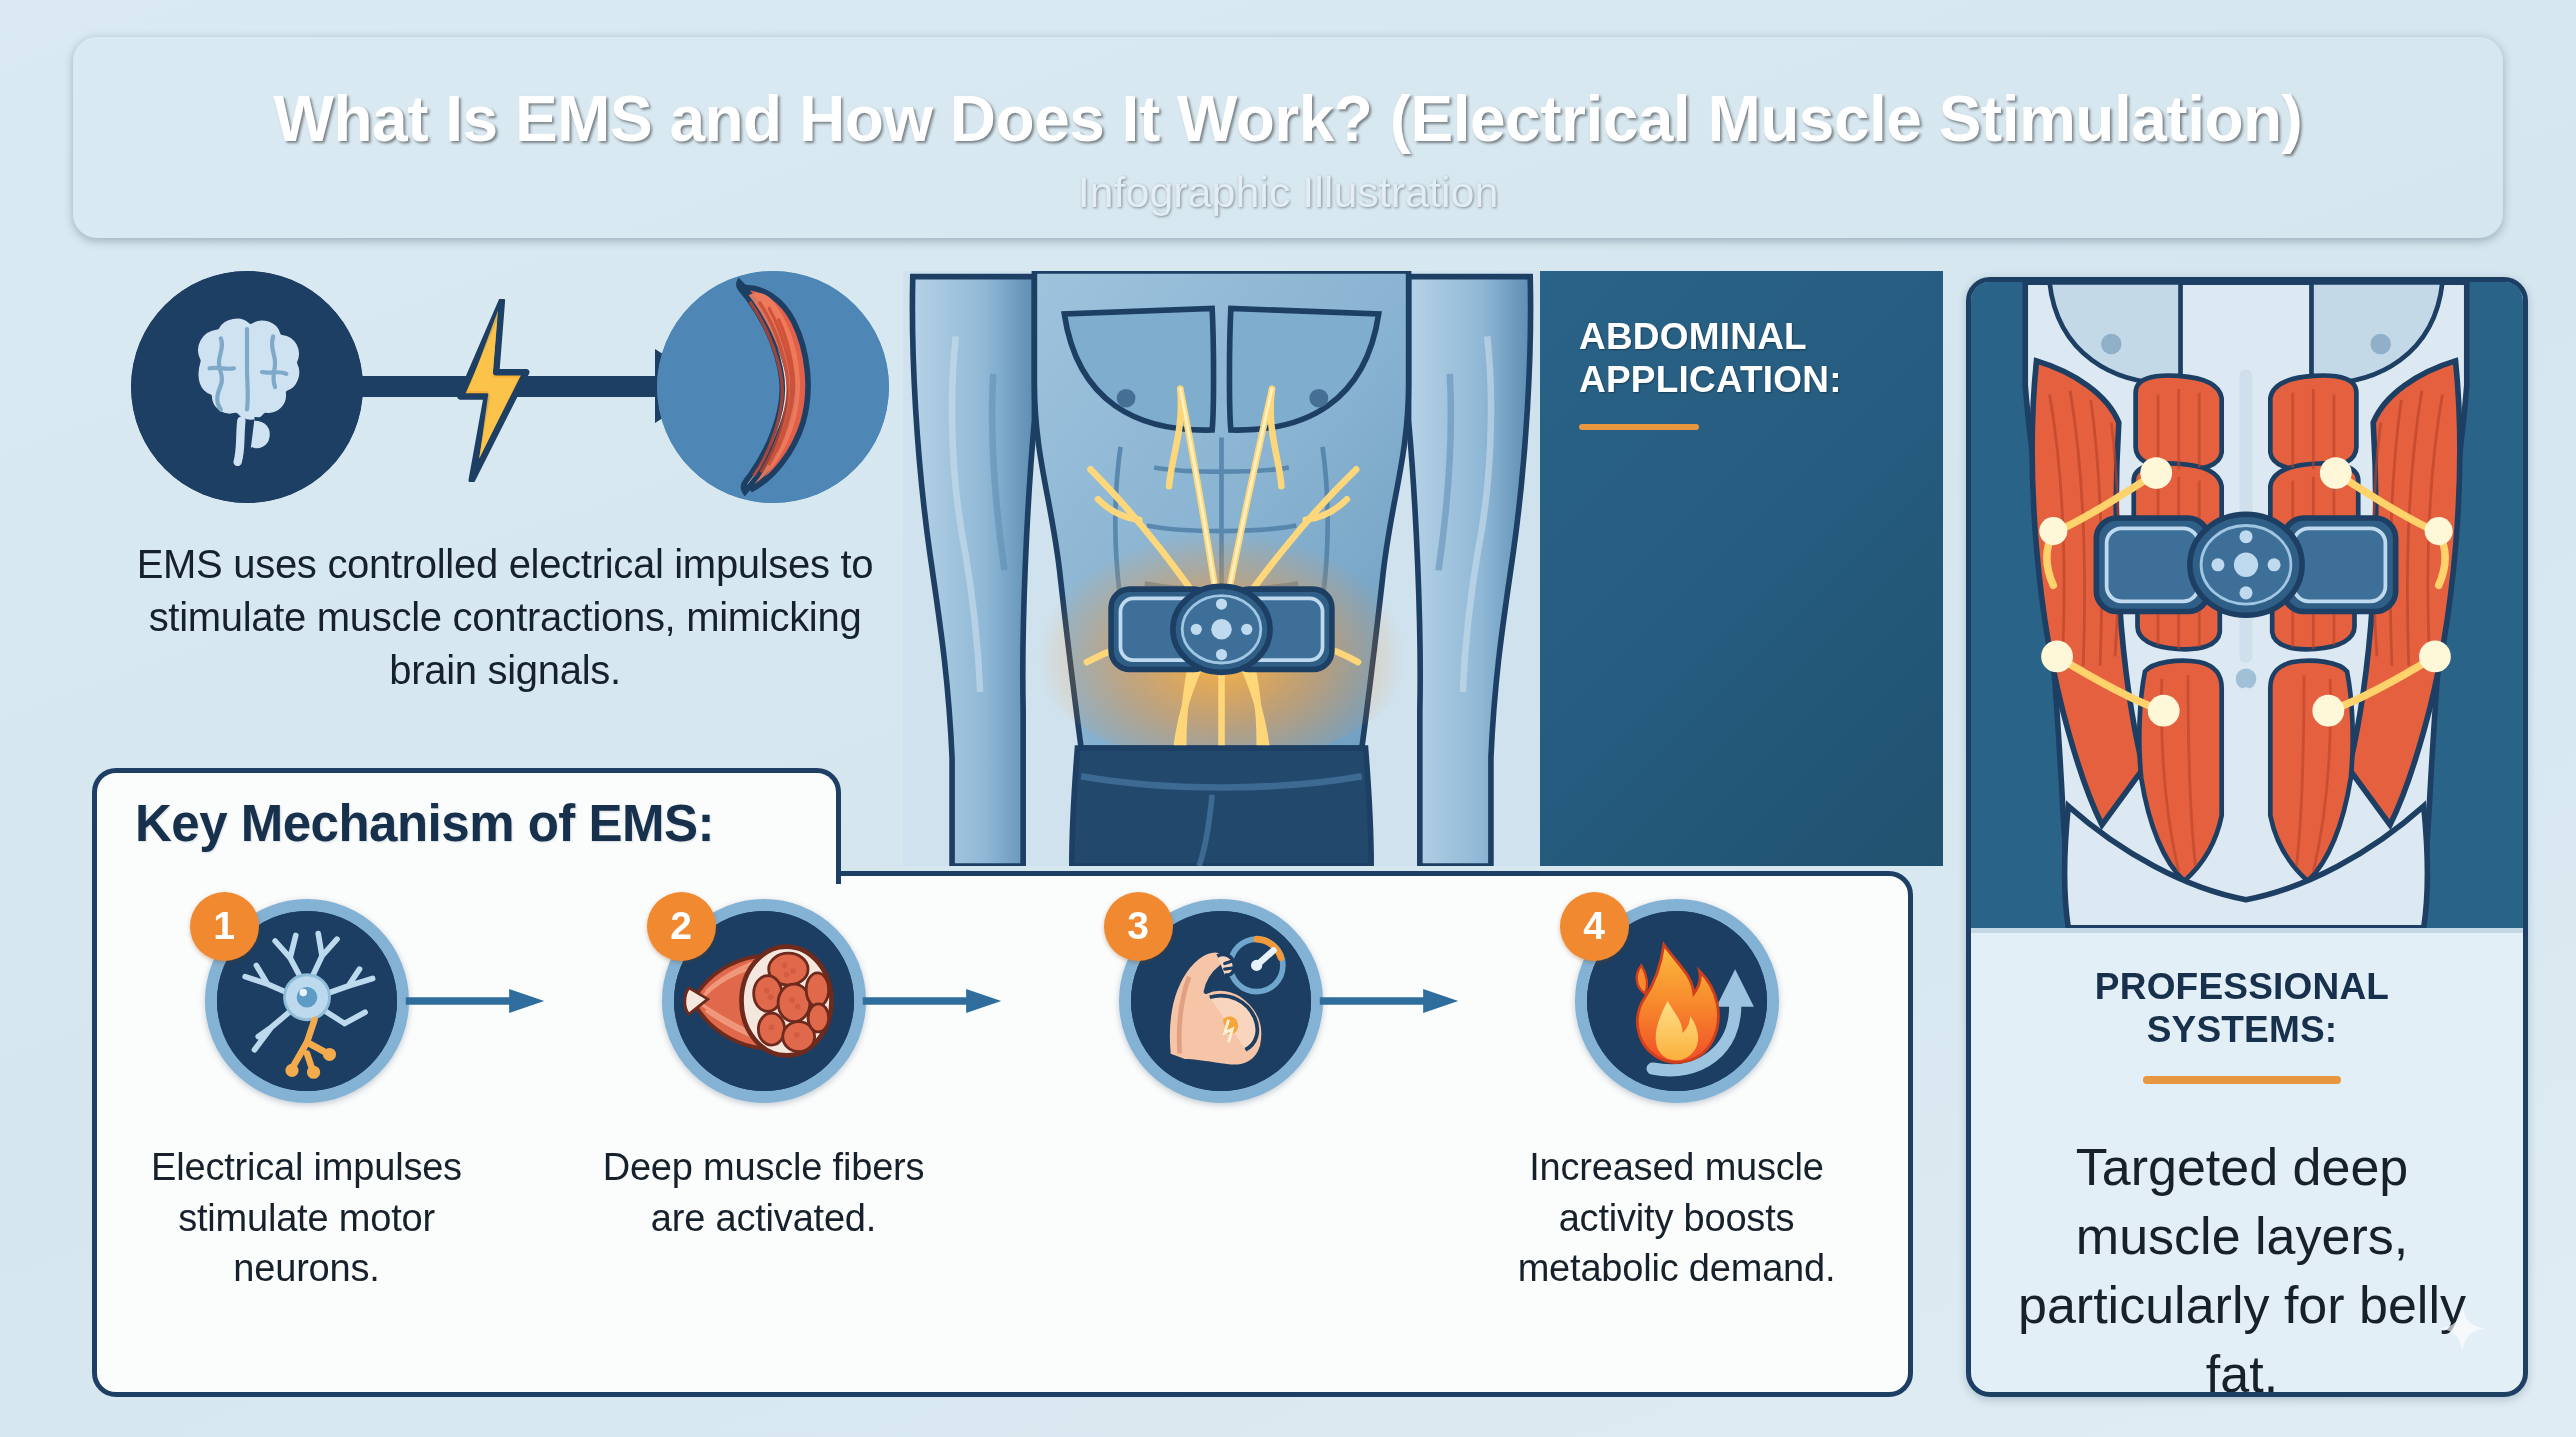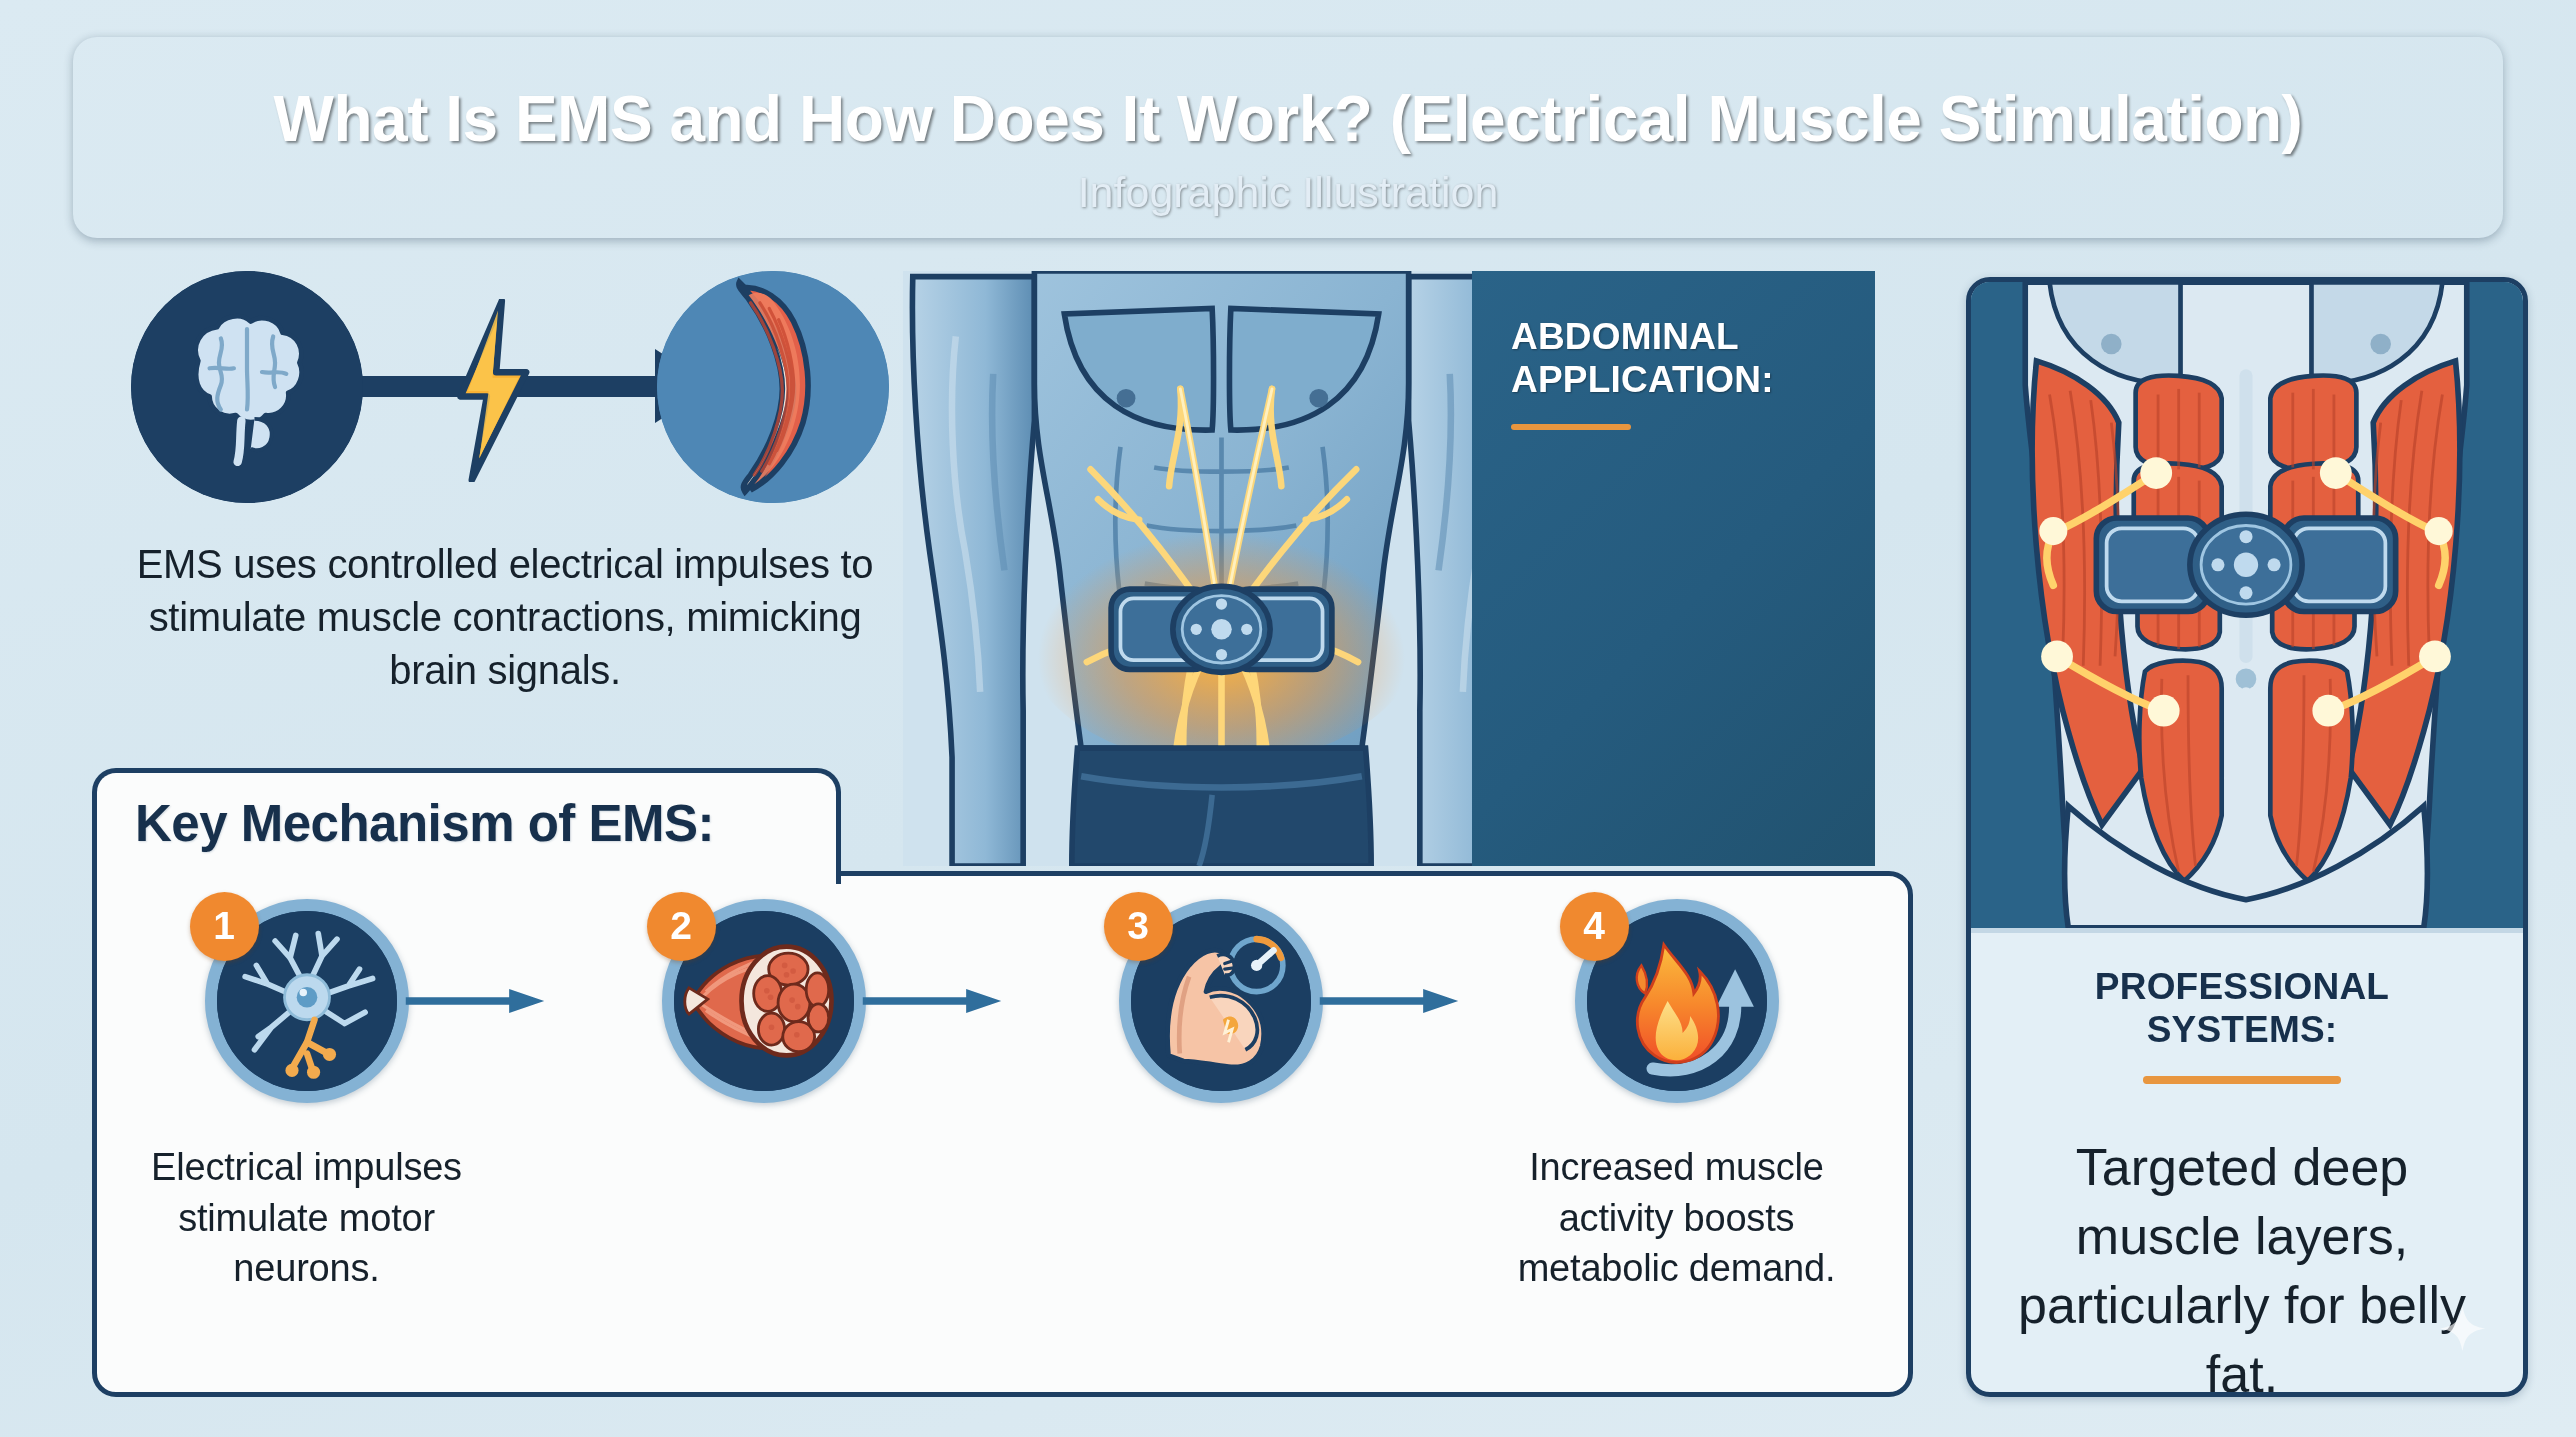--- a/index.html
+++ b/index.html
@@ -102,21 +102,21 @@
     position: absolute;
     left: 903px; top: 271px;
     width: 637px; height: 595px;
     overflow: hidden;
     background: #cfe2ee;
   }
 
   
   .abdominal-panel {
     position: absolute;
-    left: 1472px; top: 271px;
+    left: 1540px; top: 271px;
     width: 403px; height: 595px;
     background: linear-gradient(135deg, #2a6388 0%, #255b7e 55%, #21526f 100%);
     padding: 45px 39px 0 39px;
   }
   .ab-heading {
     color: #ffffff;
     font-size: 37px;
     font-weight: bold;
     line-height: 1.15;
     letter-spacing: 0.2px;
@@ -658,20 +658,21 @@
                   <circle cx="103" cy="92" r="3"></circle>
                 <circle cx="126" cy="95" r="3"></circle>
                   <circle cx="132" cy="102" r="3"></circle>
                 <circle cx="104" cy="124" r="3"></circle>
                   <circle cx="131" cy="132" r="3"></circle>
               </g>
             </svg>
           </div>
           <div class="step-badge">2</div>
         </div>
+        <div class="step-caption">Deep muscle fibers are activated.</div>
       </div>
 
       <div class="step step-3">
         <div class="step-circle-wrap">
           <div class="step-circle">
             <svg viewBox="0 0 192 192" width="180" height="180">
               <rect width="192" height="192" fill="#1b3e62"></rect>
 
               <circle cx="134" cy="58" r="28" fill="none" stroke="#6fa6cd" stroke-width="6"></circle>
               <path d="M134 30 A28 28 0 0 1 160 50" fill="none" stroke="#f09a3c" stroke-width="7" stroke-linecap="round"></path>

